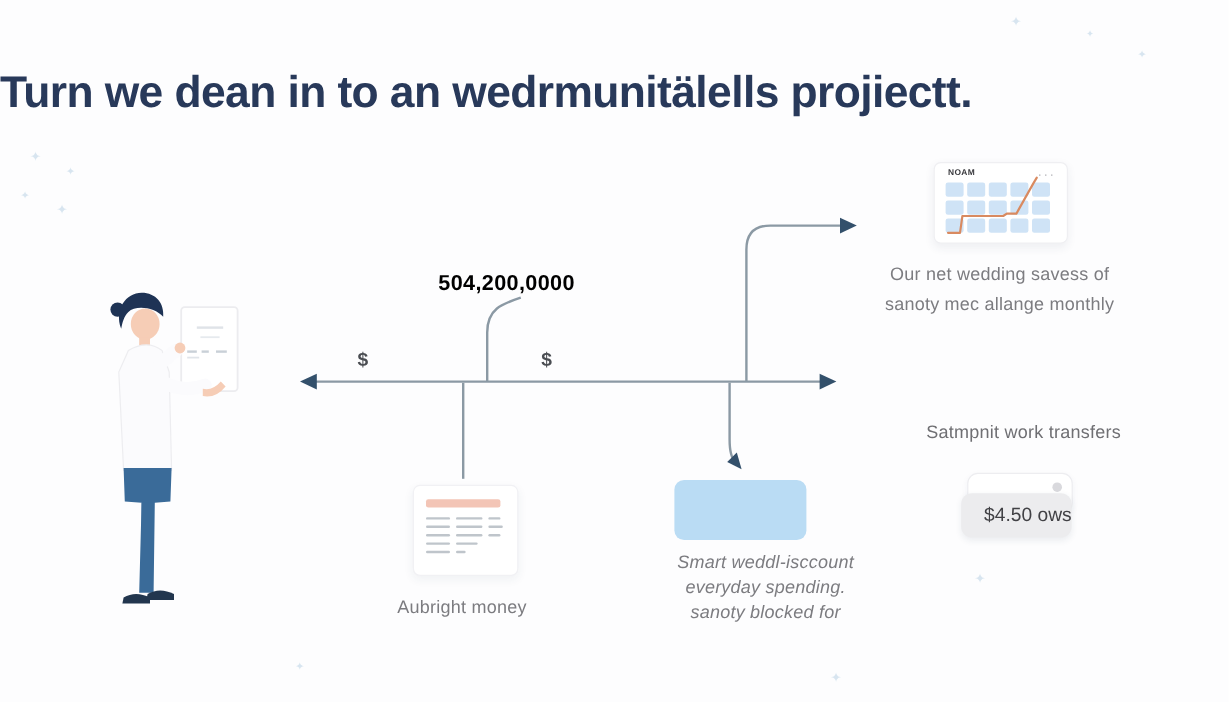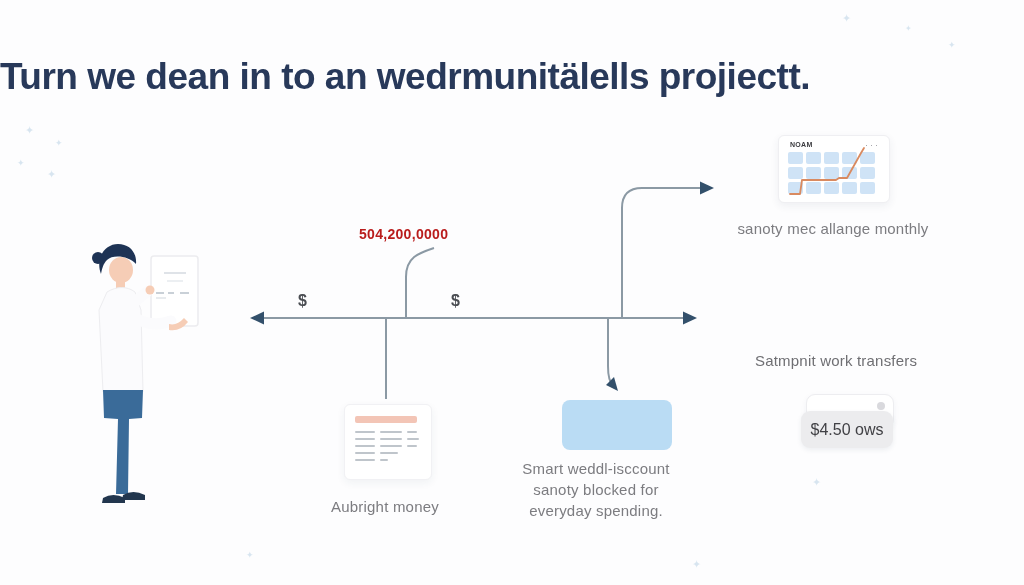--- a/index.html
+++ b/index.html
@@ -12,62 +12,62 @@
   .abs { position: absolute; }
   .title {
     left: 0; right: 0; top: 56px; 
     font-size: 37px; font-weight: bold; color: #28395a;
     letter-spacing: -0.5px;
   }
   .connectors { left: 0; top: 0; width: 1024px; height: 585px; pointer-events: none; }
   .muted { color: #7c7c80; font-size: 15px; letter-spacing: 0.2px; }
   .dollar { font-size: 16px; color: #4a4d52; font-weight: bold; }
   .amount-label {
-    left: 359px; top: 226px; width: 120px; text-align: left;
-    font-size: 14px; color: #b91c1c; font-weight: bold; letter-spacing: 0.3px;
+    left: 359px; top: 226px; width: 120px; text-align: right;
+    font-size: 18px; color: #000000; font-weight: bold; letter-spacing: 0.3px;
   }
   
   .doc-card {
     left: 344px; top: 404px; width: 88px; height: 76px;
     background: #ffffff; border: 1px solid #f1f1f4; border-radius: 6px;
     box-shadow: 0 3px 8px rgba(40,60,90,0.06); padding: 11px 10px 0 10px;
   }
   .doc-bar { width: 62px; height: 7px; background: #f3c5b6; border-radius: 2px; margin-bottom: 8px; }
   .doc-row { display: flex; gap: 5px; margin-bottom: 5px; }
   .doc-line { height: 2px; background: #a9b1b9; opacity: 0.75; border-radius: 1px; }
   .doc-caption { left: 305px; top: 498px; width: 160px; text-align: center; }
   
   .blue-rect { left: 562px; top: 400px; width: 110px; height: 50px; background: #badcf4; border-radius: 8px; }
-  .smart-caption { left: 512px; top: 458px; width: 168px; text-align: center; line-height: 21px; }
+  .smart-caption { left: 554px; top: 458px; width: 168px; text-align: center; line-height: 21px; font-style: italic; }
   
   .widget {
     left: 778px; top: 135px; width: 112px; height: 68px;
     background: #ffffff; border: 1px solid #efeff2; border-radius: 6px;
     box-shadow: 0 3px 8px rgba(40,60,90,0.07);
   }
   .widget-head { display: flex; justify-content: space-between; align-items: center; padding: 5px 9px 2px 11px; }
   .widget-title { font-size: 7px; font-weight: bold; color: #3a3a3e; letter-spacing: 0.3px; }
   .widget-dots { font-size: 9px; color: #9a9aa0; letter-spacing: 2px; line-height: 6px; }
   .widget-grid {
     display: grid; grid-template-columns: repeat(5, 15px); grid-auto-rows: 12px;
     gap: 3px; padding: 2px 0 0 9px;
   }
   .gcell { background: #cfe3f6; border-radius: 2px; }
   .spark { position: absolute; left: 0; top: 0; width: 112px; height: 68px; }
   .widget-caption { left: 733px; top: 216px; width: 200px; text-align: center; line-height: 25px; }
   
-  .transfers-heading { left: 755px; top: 352px; width: 196px; text-align: left; }
+  .transfers-heading { left: 755px; top: 352px; width: 196px; text-align: center; }
   .transfer-card {
     left: 806px; top: 394px; width: 88px; height: 34px; background: #ffffff;
     border: 1px solid #ededf0; border-radius: 9px; box-shadow: 0 2px 6px rgba(40,60,90,0.05);
   }
   .transfer-dot { position: absolute; right: 8px; top: 7px; width: 8px; height: 8px; border-radius: 50%; background: #d9d9dd; }
   .transfer-pill {
     left: 801px; top: 411px; width: 92px; height: 37px; background: #ececee;
-    border-radius: 9px; text-align: center; line-height: 37px;
+    border-radius: 9px; text-align: right; line-height: 37px;
     font-size: 16px; color: #414145; box-shadow: 0 2px 5px rgba(40,60,90,0.08); z-index: 2;
   }
   .sparkle { color: #cfe0ed; font-size: 11px; opacity: 0.8; }
   .person-svg { left: 85px; top: 240px; }
 </style>
 </head>
 <body>
 
 <div class="canvas">
 
@@ -164,22 +164,22 @@
     <div class="doc-row">
         <div class="doc-line" style="width:20px"></div>
         <div class="doc-line" style="width:8px"></div>
       </div>
   </div>
   <div class="abs muted doc-caption">Aubright money</div>
 
   <div class="abs blue-rect"></div>
   <div class="abs muted smart-caption">
     <div>Smart weddl-isccount</div>
+    <div>everyday spending.</div>
     <div>sanoty blocked for</div>
-    <div>everyday spending.</div>
   </div>
 
   <div class="abs widget">
     <div class="widget-head">
       <span class="widget-title">NOAM</span>
       <span class="widget-dots">···</span>
     </div>
     <div class="widget-grid">
       <div class="gcell"></div>
         <div class="gcell"></div>
@@ -195,20 +195,21 @@
         <div class="gcell"></div>
         <div class="gcell"></div>
         <div class="gcell"></div>
         <div class="gcell"></div>
     </div>
     <svg class="spark" viewBox="0 0 112 68" xmlns="http://www.w3.org/2000/svg">
       <polyline points="11,58 21,58 23,44 57,44 60,42 68,42 82,17 85,12" fill="none" stroke="#d98a60" stroke-width="1.8" stroke-linejoin="round" stroke-linecap="round"></polyline>
     </svg>
   </div>
   <div class="abs muted widget-caption">
+    <div>Our net wedding savess of</div>
     <div>sanoty mec allange monthly</div>
   </div>
 
   <div class="abs muted transfers-heading" style="color:#6f6f73">Satmpnit work transfers</div>
   <div class="abs transfer-card">
     <div class="transfer-dot"></div>
   </div>
   <div class="abs transfer-pill">$4.50 ows</div>
 
 </div>

